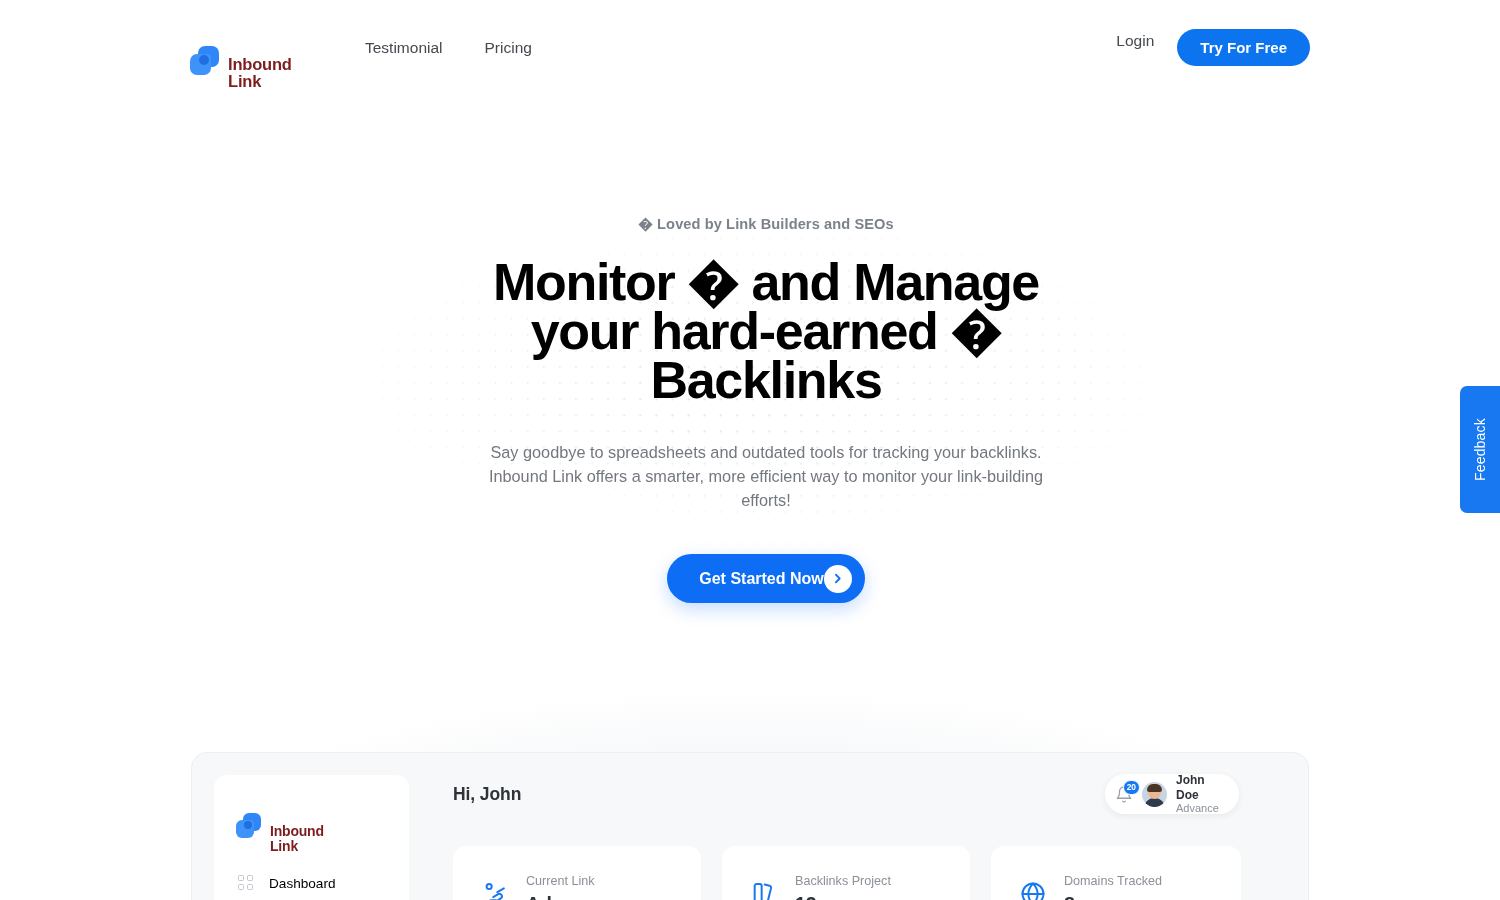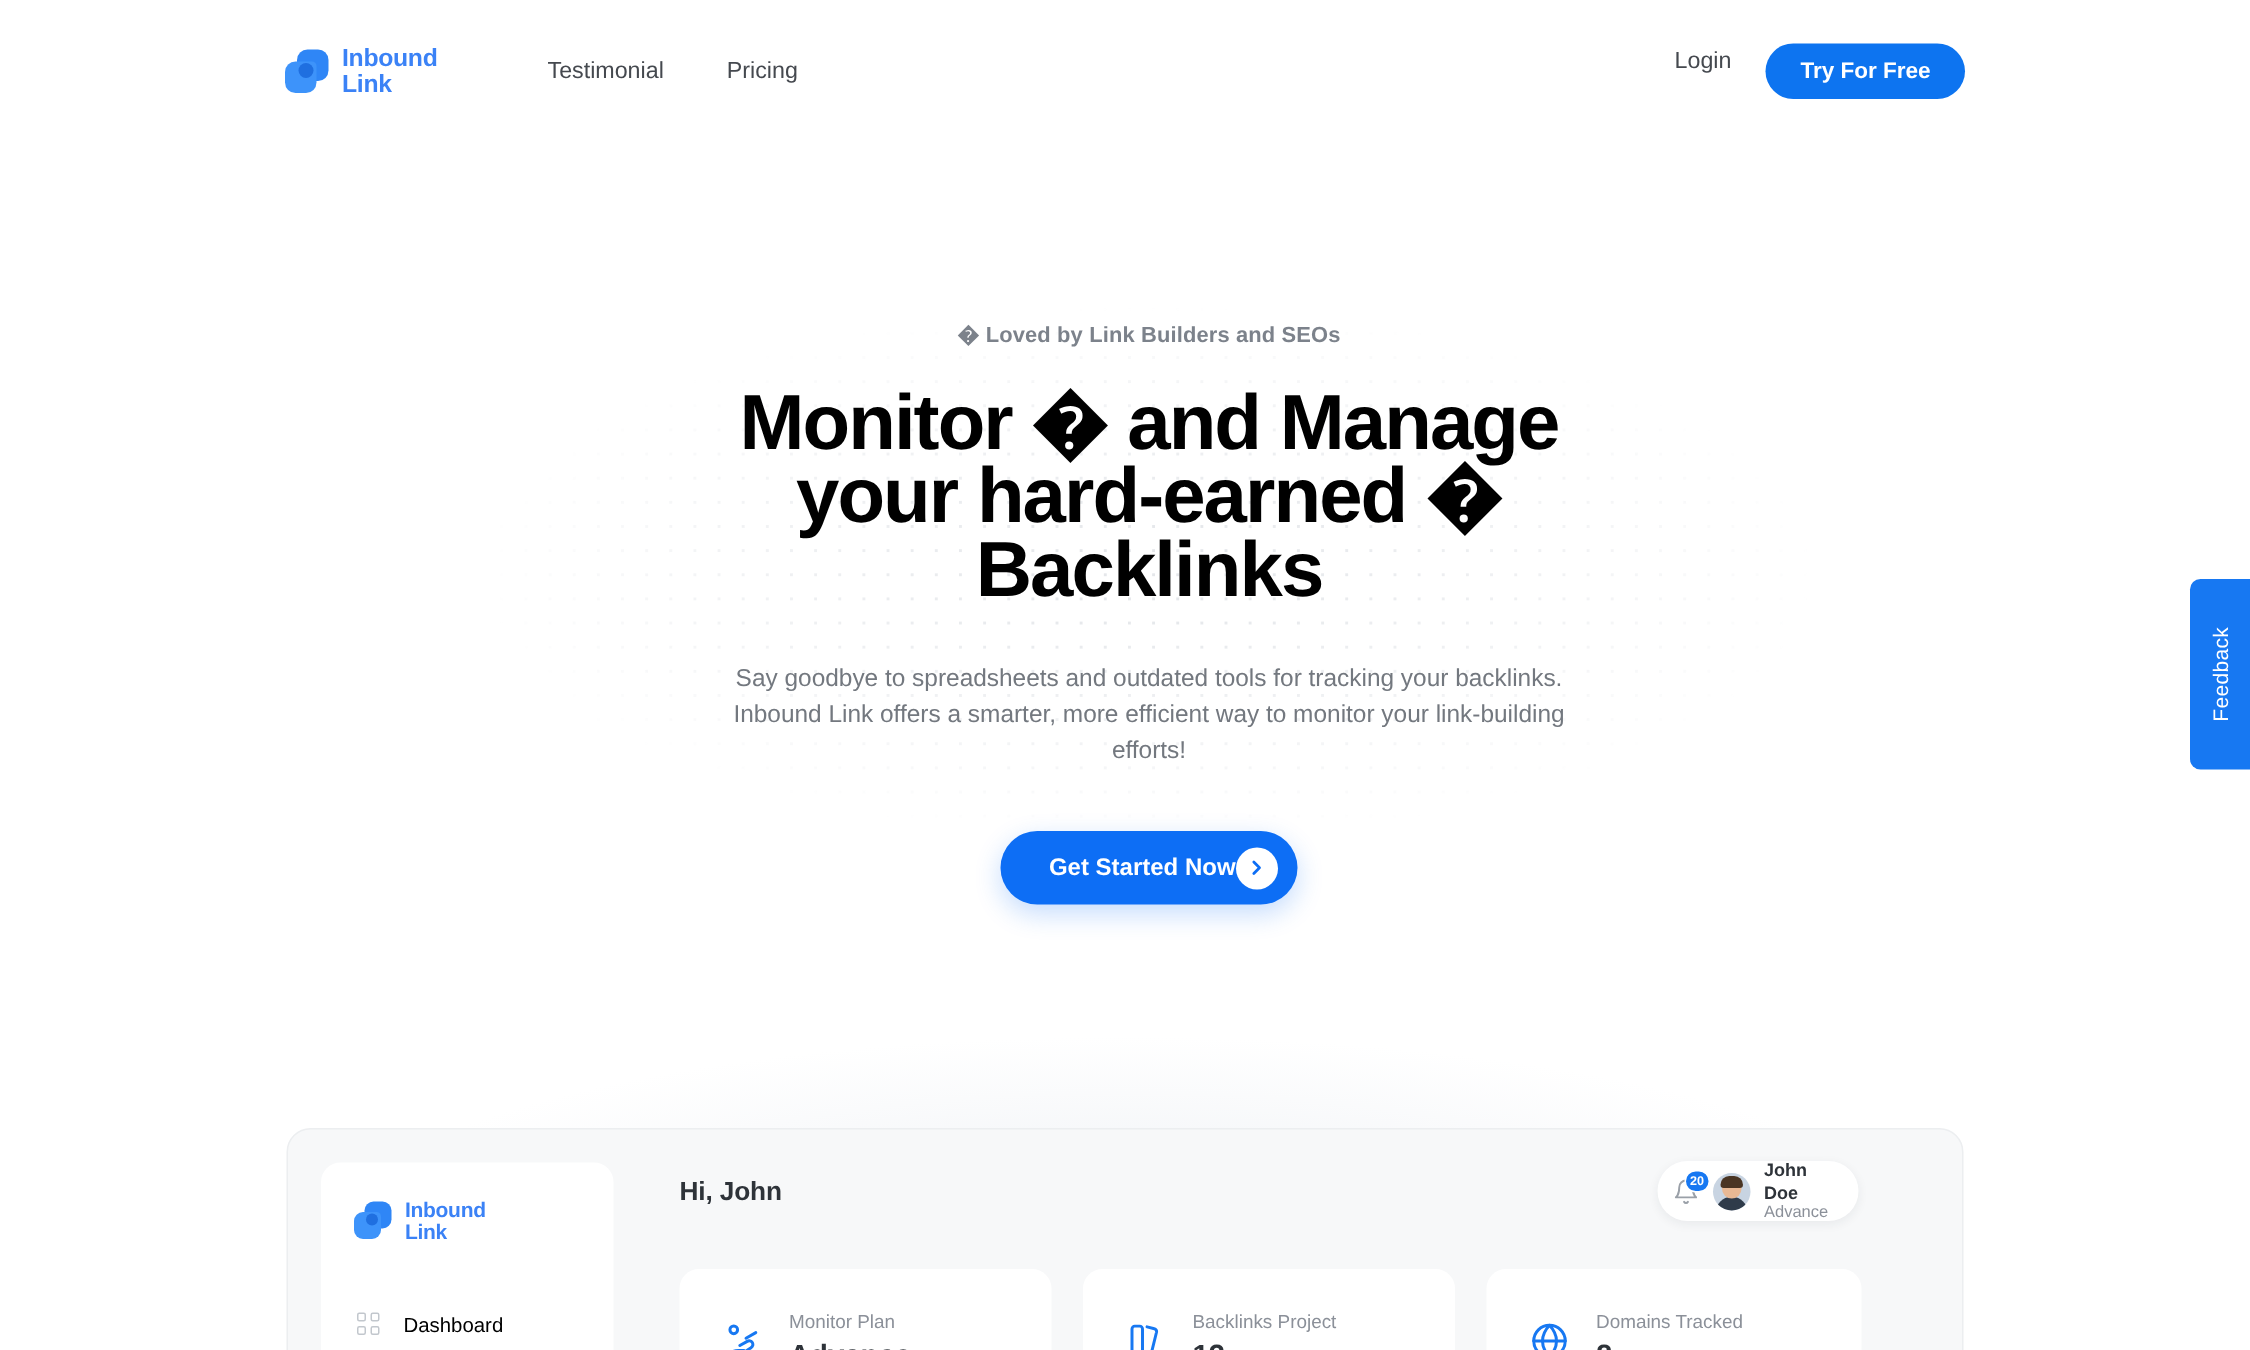--- a/index.html
+++ b/index.html
@@ -59,22 +59,23 @@
     width: 10px; height: 10px;
     background: #1f6fe0;
     border-radius: 50%;
   }
   .brand-words {
     display: flex;
     flex-direction: column;
     line-height: 1.04;
     font-weight: 700;
     font-size: 16.5px;
-    color: #3b82f6;
+    color: #7f1d1d;
     letter-spacing: -0.2px;
+    margin-top: 25px;
   }
 
   .nav-links {
     position: absolute;
     left: 365px;
     top: 36px;
     display: flex;
     gap: 42px;
   }
   .nav-link {
@@ -500,21 +501,21 @@
 <div class="stat-card stat-1">
   <span class="stat-icon">
     <svg width="28" height="28" viewBox="0 0 24 24" fill="none" stroke="#1778f2" stroke-width="1.7" stroke-linecap="round" stroke-linejoin="round">
       <circle cx="7" cy="5.6" r="2.2"></circle>
       <path d="M3 21c1.6-2.2 4-3.6 6.6-3.6h3.2"></path>
       <path d="M10.5 14.6l4.2-2.4c1-.6 2.3-.3 2.9.7.6 1 .3 2.3-.7 2.9L13 18.4"></path>
       <path d="M14 10.4l5.6-3.2"></path>
     </svg>
   </span>
   <span class="stat-text">
-    <span class="stat-label">Monitor Plan</span>
+    <span class="stat-label">Current Link</span>
     <span class="stat-value">Advance</span>
   </span>
 </div>
 
 <div class="stat-card stat-2">
   <span class="stat-icon">
     <svg width="28" height="28" viewBox="0 0 24 24" fill="none" stroke="#1778f2" stroke-width="1.7" stroke-linecap="round" stroke-linejoin="round">
       <rect x="4" y="3.5" width="6" height="17" rx="1.6"></rect>
       <path d="M12.6 3.9l4.2 1.1c.9.2 1.4 1.1 1.2 2l-3.2 13c-.2.9-1.1 1.4-2 1.2"></path>
     </svg>

